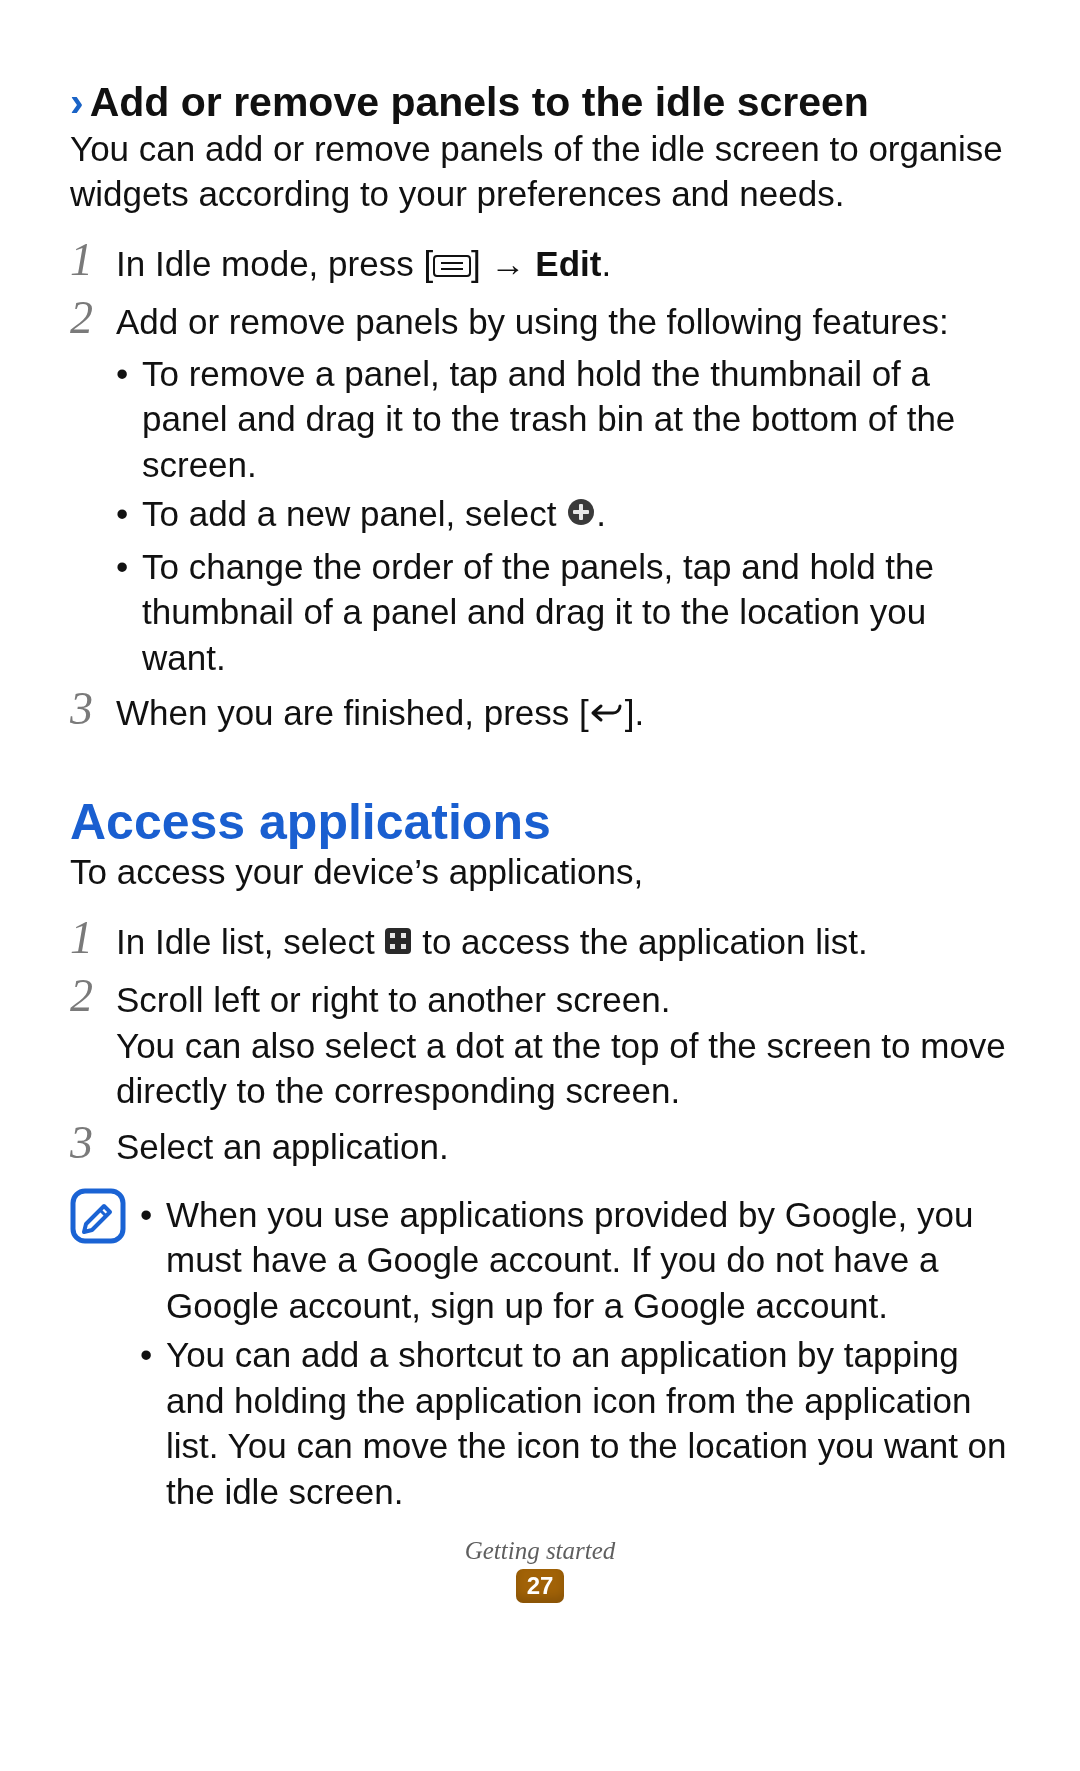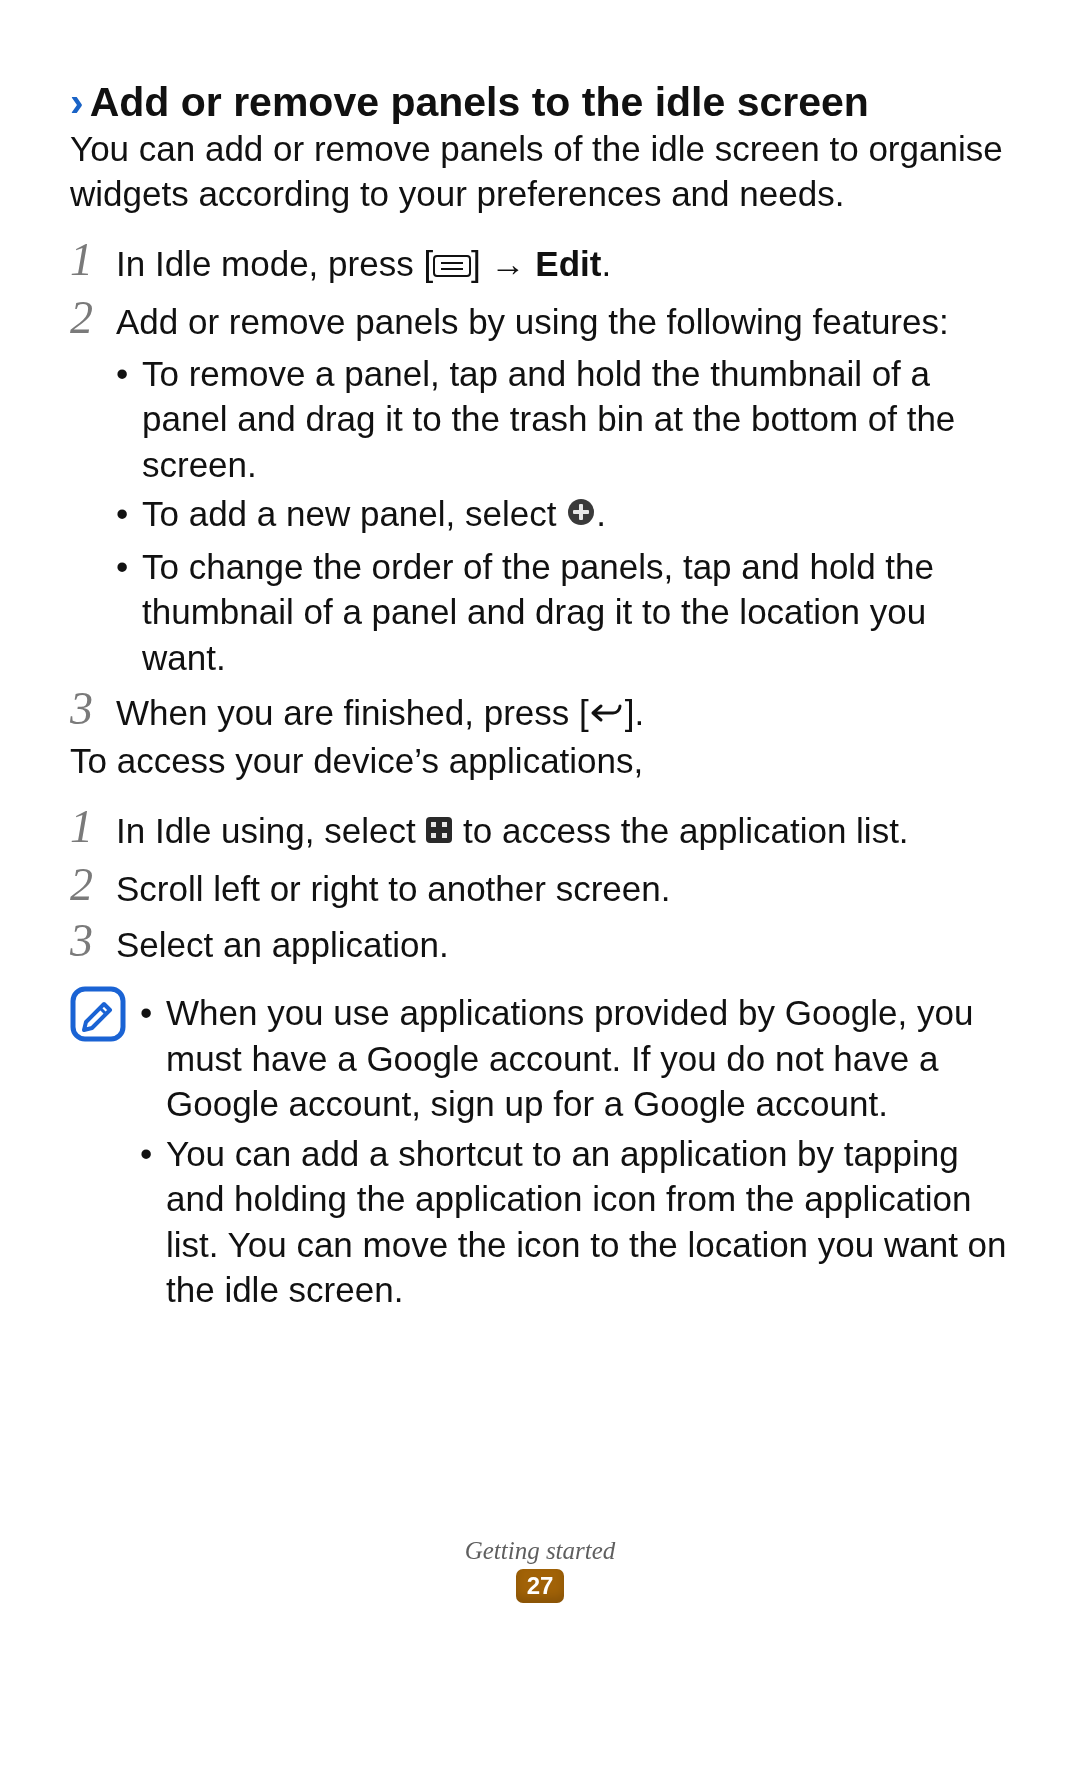--- a/index.html
+++ b/index.html
@@ -185,41 +185,43 @@
       <div class="num">3</div>
       <div class="content">
         <span>When you are finished, press [</span><span class="inline-icon"><svg width="36" height="26" viewBox="0 0 36 26">
               <path d="M 4 13 L 12 6 M 4 13 L 12 20 M 4 13 L 24 13 A 7 7 0 0 0 31 6" fill="none" stroke="#111" stroke-width="3" stroke-linecap="round" stroke-linejoin="round"></path>
             </svg></span><span>].</span>
       </div>
     </div>
 
   </div>
 
+  <div class="section-title">Access applications</div>
   <div class="body-text">To access your device’s applications,</div>
 
   <div class="numlist">
 
     <div class="numitem">
       <div class="num">1</div>
       <div class="content">
-        <span>In Idle using, select </span><span class="inline-icon"><svg width="28" height="28" viewBox="0 0 28 28">
+        <span>In Idle list, select </span><span class="inline-icon"><svg width="28" height="28" viewBox="0 0 28 28">
               <rect x="1" y="1" width="26" height="26" rx="4" fill="#2a2a2a"></rect>
               <rect x="6" y="6" width="5" height="5" fill="#e8e8e8"></rect>
               <rect x="17" y="6" width="5" height="5" fill="#e8e8e8"></rect>
               <rect x="6" y="17" width="5" height="5" fill="#e8e8e8"></rect>
               <rect x="17" y="17" width="5" height="5" fill="#e8e8e8"></rect>
             </svg></span><span> to access the application list.</span>
       </div>
     </div>
 
     <div class="numitem">
       <div class="num">2</div>
       <div class="content">
         <div>Scroll left or right to another screen.</div>
+        <div>You can also select a dot at the top of the screen to move directly to the corresponding screen.</div>
       </div>
     </div>
 
     <div class="numitem">
       <div class="num">3</div>
       <div class="content">Select an application.</div>
     </div>
   </div>
 
   <div class="note-block">

